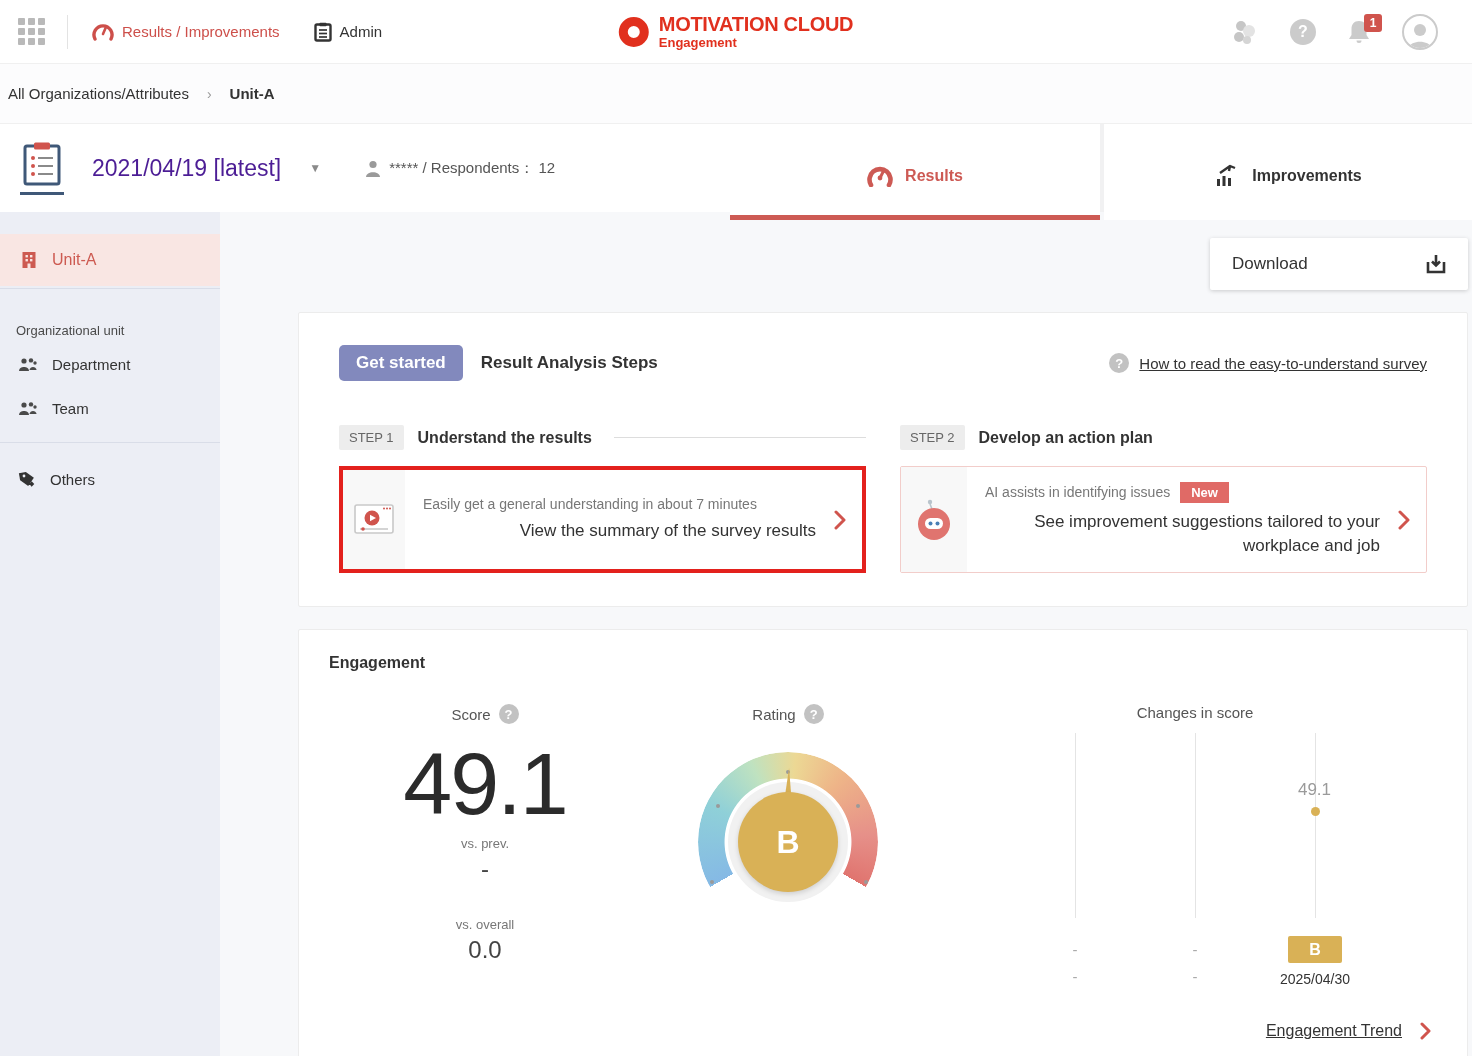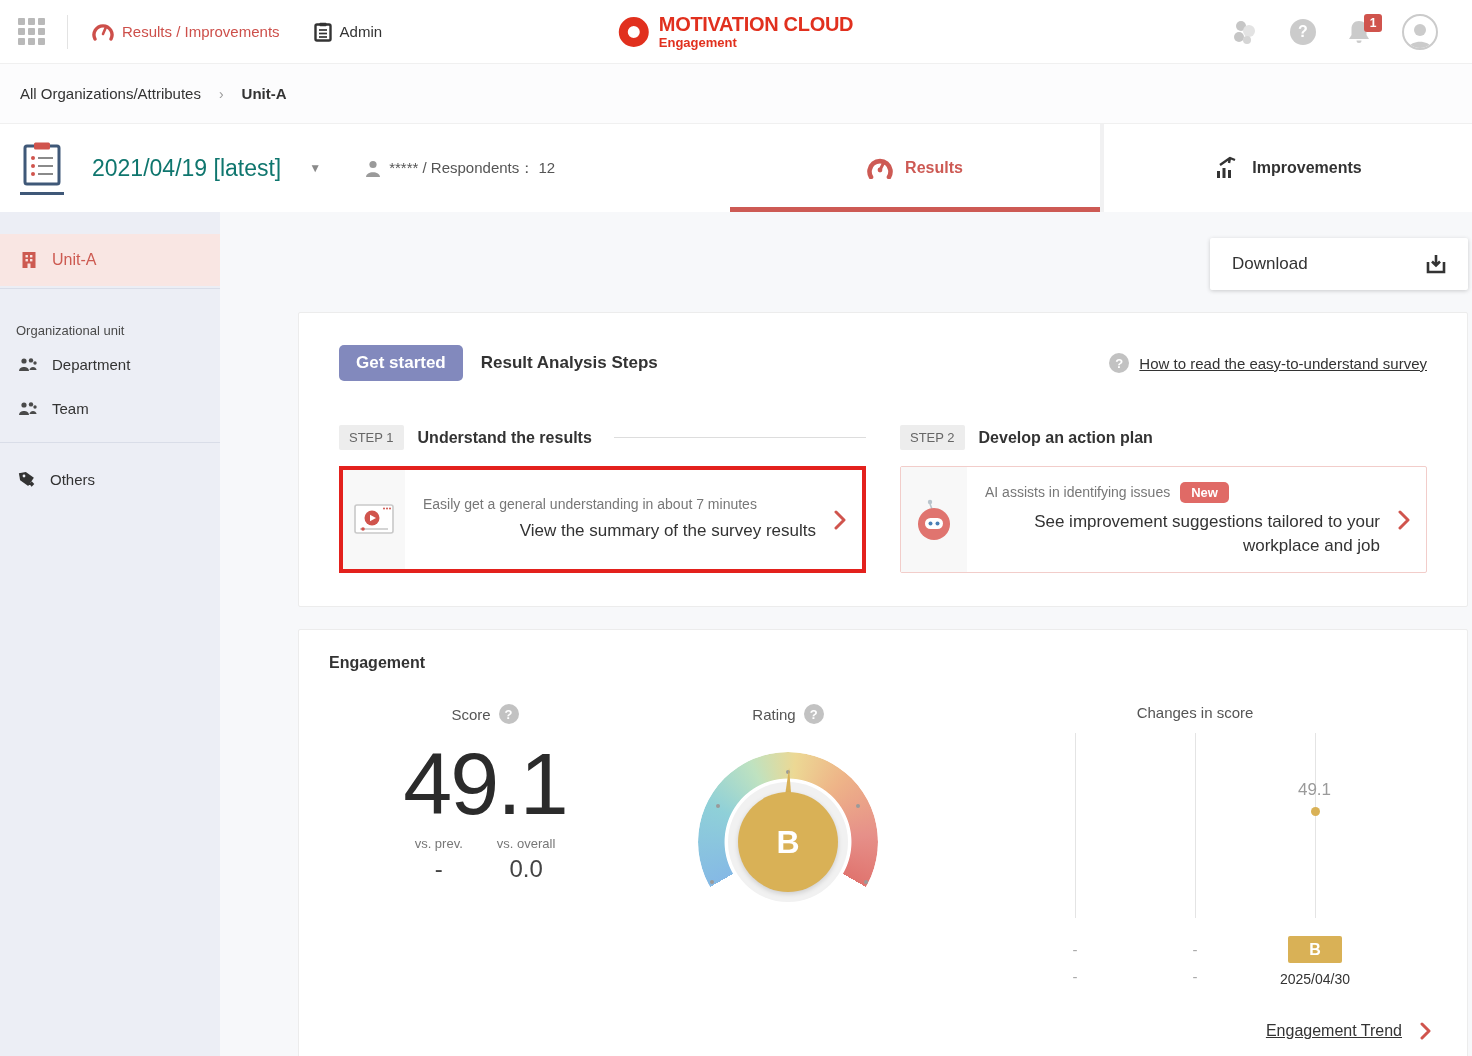--- a/index.html
+++ b/index.html
@@ -21,33 +21,33 @@
   .qicon { width:26px; height:26px; border-radius:50%; background:#cbcbcb; color:#fff; font-weight:bold;
            display:inline-flex; align-items:center; justify-content:center; font-size:16px; }
   .qicon::after { content:"?"; }
   .qicon.small { width:20px; height:20px; font-size:13px; background:#c2c2c2; }
   .bell-wrap { position:relative; }
   .badge-red { position:absolute; top:-4px; right:-10px; background:#d0544d; color:#fff; font-size:12px; font-weight:bold;
                min-width:18px; height:18px; border-radius:3px; display:flex; align-items:center; justify-content:center; padding:0 4px; }
   .avatar { width:36px; height:36px; border:2px solid #cbcbcb; border-radius:50%; display:flex; align-items:flex-end; justify-content:center; overflow:hidden; }
 
   
-  .breadcrumb { height:60px; background:#fcfcfd; display:flex; align-items:center; padding-left:20px; gap:18px; border-bottom:1px solid #f0f0f0; font-size:15px; }
+  .breadcrumb { height:60px; background:#fcfcfd; display:flex; align-items:center; padding-left:8px; gap:18px; border-bottom:1px solid #f0f0f0; font-size:15px; }
   .bc-sep { color:#9a9a9a; font-size:14px; }
   .bc-current { font-weight:bold; }
 
   
   .survey-bar { height:88px; background:#fff; position:relative; }
   .survey-left { display:flex; align-items:center; height:100%; padding-left:20px; }
   .clip-wrap { width:44px; margin-right:28px; text-align:center; }
   .clip-underline { width:44px; height:3px; background:#3f5878; margin-top:5px; }
-  .survey-date { font-size:23px; color:#0f766e; }
+  .survey-date { font-size:23px; color:#4c1d95; }
   .caret { color:#8a8a8a; font-size:12px; margin:0 44px 0 28px; cursor:pointer; }
   .respondents { display:flex; align-items:center; gap:8px; color:#555; font-size:15px; }
-  .tab { position:absolute; top:0; height:100%; display:flex; align-items:center; justify-content:center; gap:12px; font-size:16px; font-weight:bold; cursor:pointer; background:#fff; }
+  .tab { position:absolute; top:8px; height:100%; display:flex; align-items:center; justify-content:center; gap:12px; font-size:16px; font-weight:bold; cursor:pointer; background:#fff; }
   .tab-results { left:730px; width:370px; color:#cd5a54; }
   .tab-results .tab-bar { position:absolute; bottom:0; left:0; width:100%; height:5px; background:#cd5a54; }
   .tab-improvements { left:1104px; right:0; color:#333; }
   .tab-gap { position:absolute; top:0; left:1100px; width:4px; height:100%; background:#f1f1f2; }
 
   
   .content { display:flex; height:844px; }
   .sidebar { width:220px; background:#eceef5; flex:none; }
   .side-active { margin-top:22px; height:52px; background:#f9e6e3; color:#cd5a51; display:flex; align-items:center; gap:14px; padding-left:20px; font-size:16px; cursor:pointer; }
   .side-divider { height:1px; background:#d9dde8; margin-top:2px; }
@@ -79,31 +79,31 @@
   .step-line { flex:1; height:1px; background:#ddd; margin-left:8px; }
 
   .step-card { display:flex; align-items:stretch; background:#fff; cursor:pointer; }
   .step-card.hl { border:4px solid #e3211d; height:107px; }
   .step-card.soft { border:1px solid #f2cdca; border-radius:2px; height:107px; }
   .sc-iconbox { width:62px; flex:none; background:#f8f8f8; display:flex; align-items:center; justify-content:center; }
   .step-card.soft .sc-iconbox { width:66px; }
   .sc-body { flex:1; display:flex; flex-direction:column; justify-content:center; padding:10px 18px; }
   .sc-sub { font-size:14px; color:#777; display:flex; align-items:center; gap:10px; }
   .sc-main { font-size:17px; color:#333; margin-top:7px; line-height:1.4;text-align:right; }
-  .new-badge { background:#e06a66; color:#fff; font-size:13px; font-weight:bold; padding:3px 11px; border-radius:5px; }
+  .new-badge { background:#e06a66; color:#fff; font-size:13px; font-weight:bold; padding:3px 11px; border-radius:0; }
   .sc-chev { display:flex; align-items:center; padding-right:16px; }
 
   
   .card-engagement { margin-top:22px; height:470px; padding:24px 30px; position:relative; }
   .eng-title { font-weight:bold; font-size:16px; }
   .eng-cols { display:flex; margin-top:32px; }
   .score-col { width:300px; text-align:center; margin-left:6px; }
   .metric-label { font-size:15px; color:#555; display:inline-flex; align-items:center; gap:8px; }
   .score-big { font-size:88px; font-weight:300; color:#2b2b2b; letter-spacing:-2px; line-height:1.05; margin-top:14px; }
-  .score-subs { display:flex; justify-content:center; gap:34px; margin-top:6px; }
+  .score-subs { display:flex; justify-content:center; gap:34px; margin-top:6px;flex-direction:column; }
   .sub-label { font-size:13px; color:#777; }
   .sub-value { font-size:24px; color:#444; margin-top:4px; }
   .rating-col { width:250px; text-align:center; margin-left:28px; }
 
   .gauge { width:184px; height:158px; margin:28px auto 0; position:relative; }
   .gauge-arc { position:absolute; left:2px; top:0; width:180px; height:180px; border-radius:50%;
     background:conic-gradient(from 240deg, #85b9e5 0deg, #8fd0d8 55deg, #bfe2c0 95deg, #ecd894 125deg, #eeb488 160deg, #e69089 205deg, #e0746f 240deg, transparent 240deg 360deg);
     -webkit-mask:radial-gradient(closest-side, transparent 70%, #000 71%);
             mask:radial-gradient(closest-side, transparent 70%, #000 71%); }
   .gauge-inner { position:absolute; left:32px; top:30px; width:120px; height:120px; border-radius:50%; background:#f1f1f1; }

